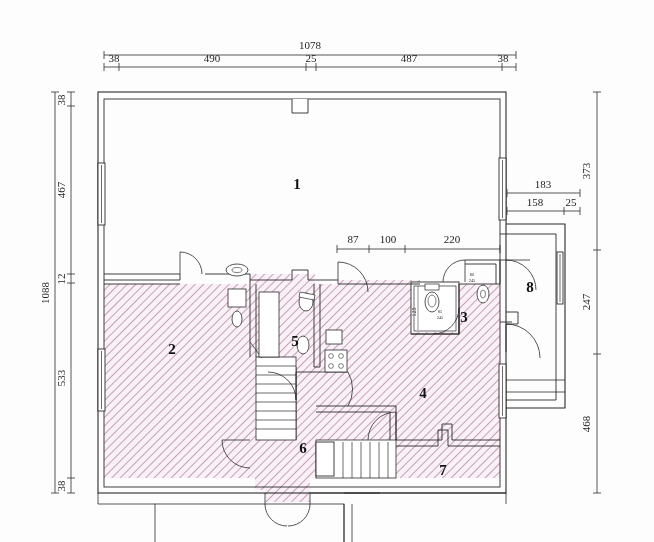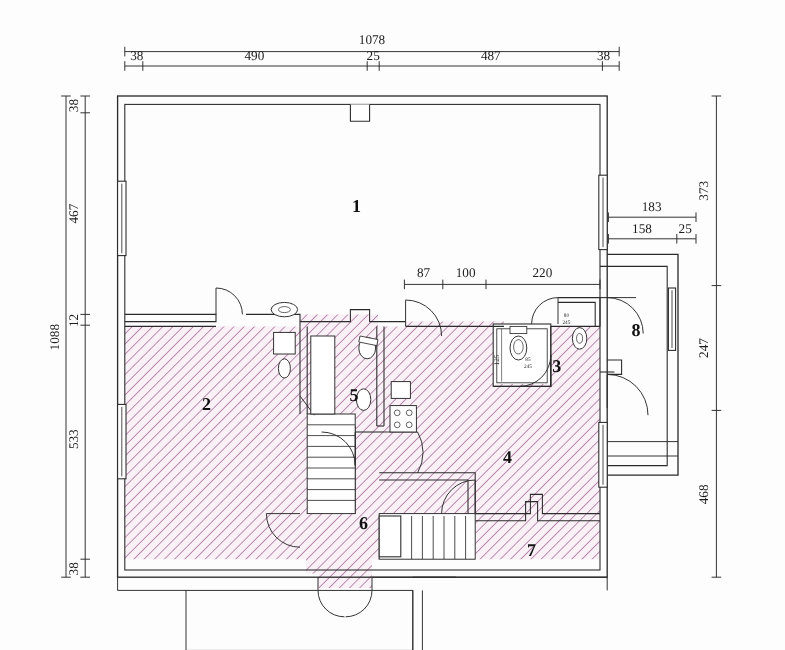--- a/index.html
+++ b/index.html
@@ -3,21 +3,21 @@
 <meta charset="utf-8">
 <title>Floor Plan</title>
 <style>
   html,body{margin:0;padding:0;background:#ffffff;}
   body{
     width:654px;height:542px;position:relative;overflow:hidden;
     font-family:"Liberation Serif", serif;
     color:#1a1a1a;
     background:#fdfdfd;
   }
-  #plan-root{position:absolute;left:0;top:0;width:654px;height:476px;}
+  #plan-root{position:absolute;left:0;top:12px;width:654px;height:476px;}
   svg{display:block;}
   .dimtext{
     font-family:"Liberation Serif", serif;
     font-size:11px;
     fill:#1d1d1d;
   }
   .dimtext-v{
     font-family:"Liberation Serif", serif;
     font-size:11px;
     fill:#1d1d1d;

